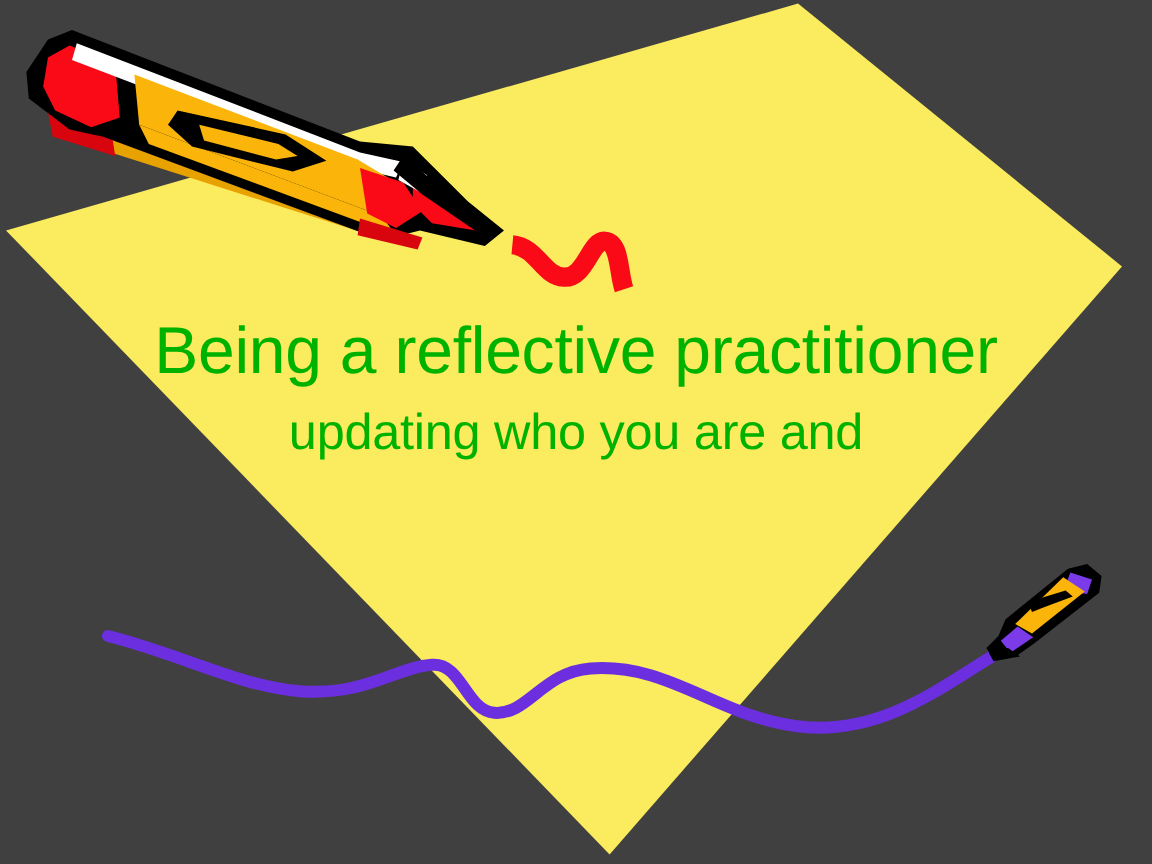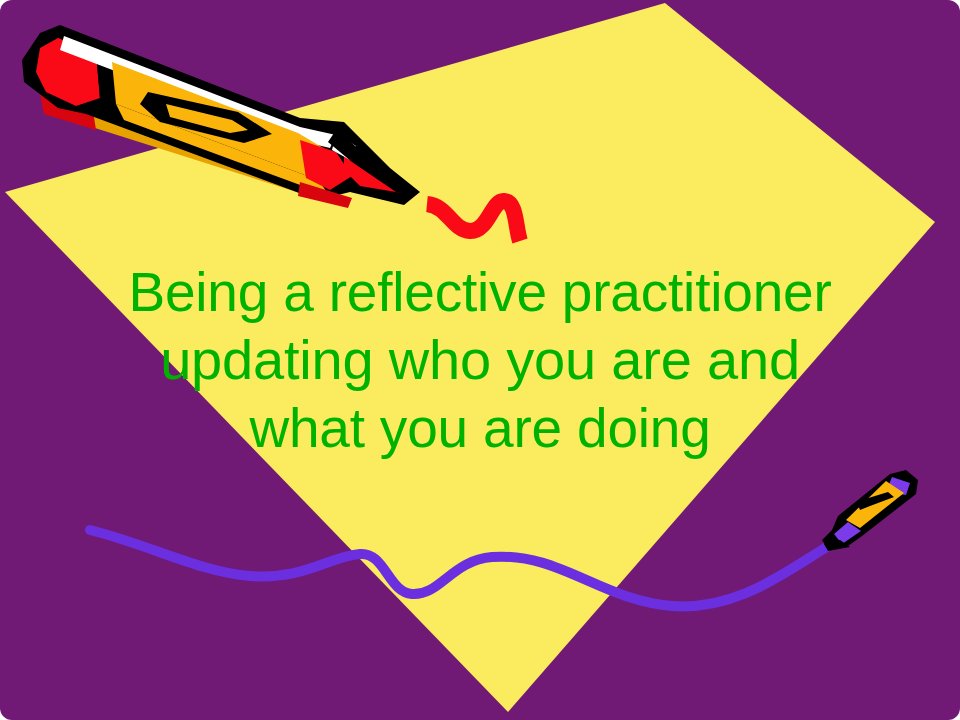--- a/index.html
+++ b/index.html
@@ -37,21 +37,21 @@
     font-size: 55px;
     font-weight: normal;
     letter-spacing: -0.2px;
     white-space: nowrap;
     font-family: "Liberation Sans", sans-serif;
   }
 </style>
 </head>
 <body>
 
-<div id="slide" style="background: #701a75; border-radius: 12px;">
+<div id="slide" style="background: #404040;">
 
   <svg class="layer" viewBox="0 0 960 720" width="960" height="720" style="z-index:1;">
     <polygon id="diamond" points="665,3 935,222 508,712 5,192" fill="#FBEB5E"></polygon>
   </svg>
 
   <svg class="layer" viewBox="0 0 960 720" width="960" height="720" style="z-index:2;">
     <path id="red-squiggle" d="M 427 204 C 448 206, 452 230, 470 231 C 488 232, 492 200, 504 201 C 517 202, 515 226, 520 241" fill="none" stroke="#FA0A17" stroke-width="16" stroke-linecap="butt" stroke-linejoin="round"></path>
   </svg>
 
   <svg class="layer" viewBox="0 0 960 720" width="960" height="720" style="z-index:3;">
@@ -103,17 +103,16 @@
       <polygon points="848,522 861,531 842,544 834,534" fill="#7B3BE8"></polygon>
 
       <polygon points="840,540 850,547 828,551 824,544" fill="#000000"></polygon>
 
       <path d="M 862 500 L 888 492 L 894 497 L 870 506 L 860 510 L 858 505 Z" fill="#000000" fill-rule="evenodd"></path>
     </g>
   </svg>
 
   <div id="text-block">
     <span class="text-line" style="color: rgb(0, 178, 0); font-size: 55px;">Being a reflective practitioner</span>
-    <span class="text-line" style="color: rgb(0, 178, 0); font-size: 56px; text-align: center;">updating who you are and</span>
-    <span class="text-line" style="color: rgb(0, 178, 0); font-size: 55px;">what you are doing</span>
+    <span class="text-line" style="color: rgb(0, 178, 0); font-size: 42px; text-align: center;">updating who you are and</span>
   </div>
 
 </div>
 
 </body></html>

